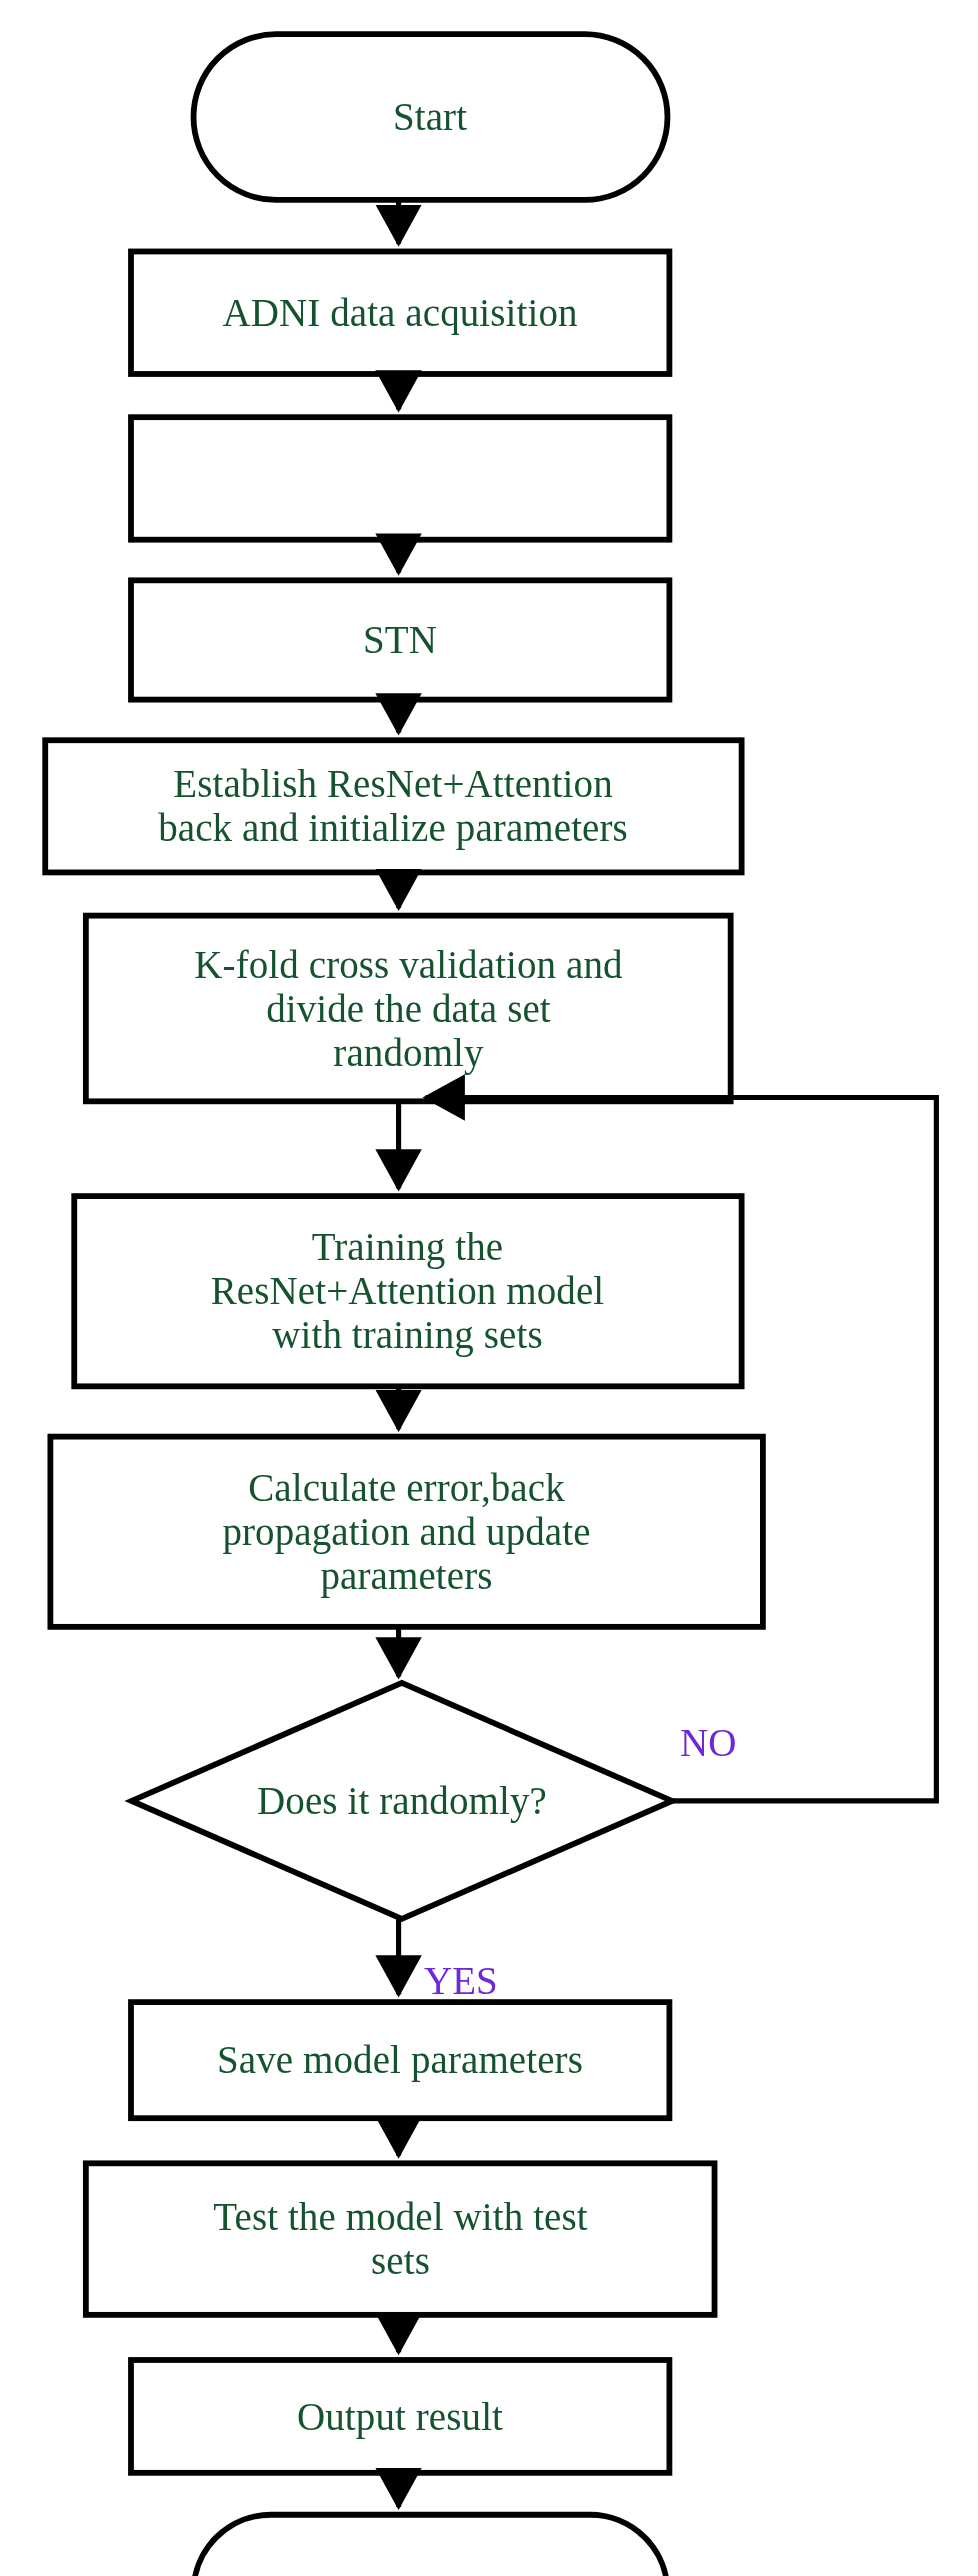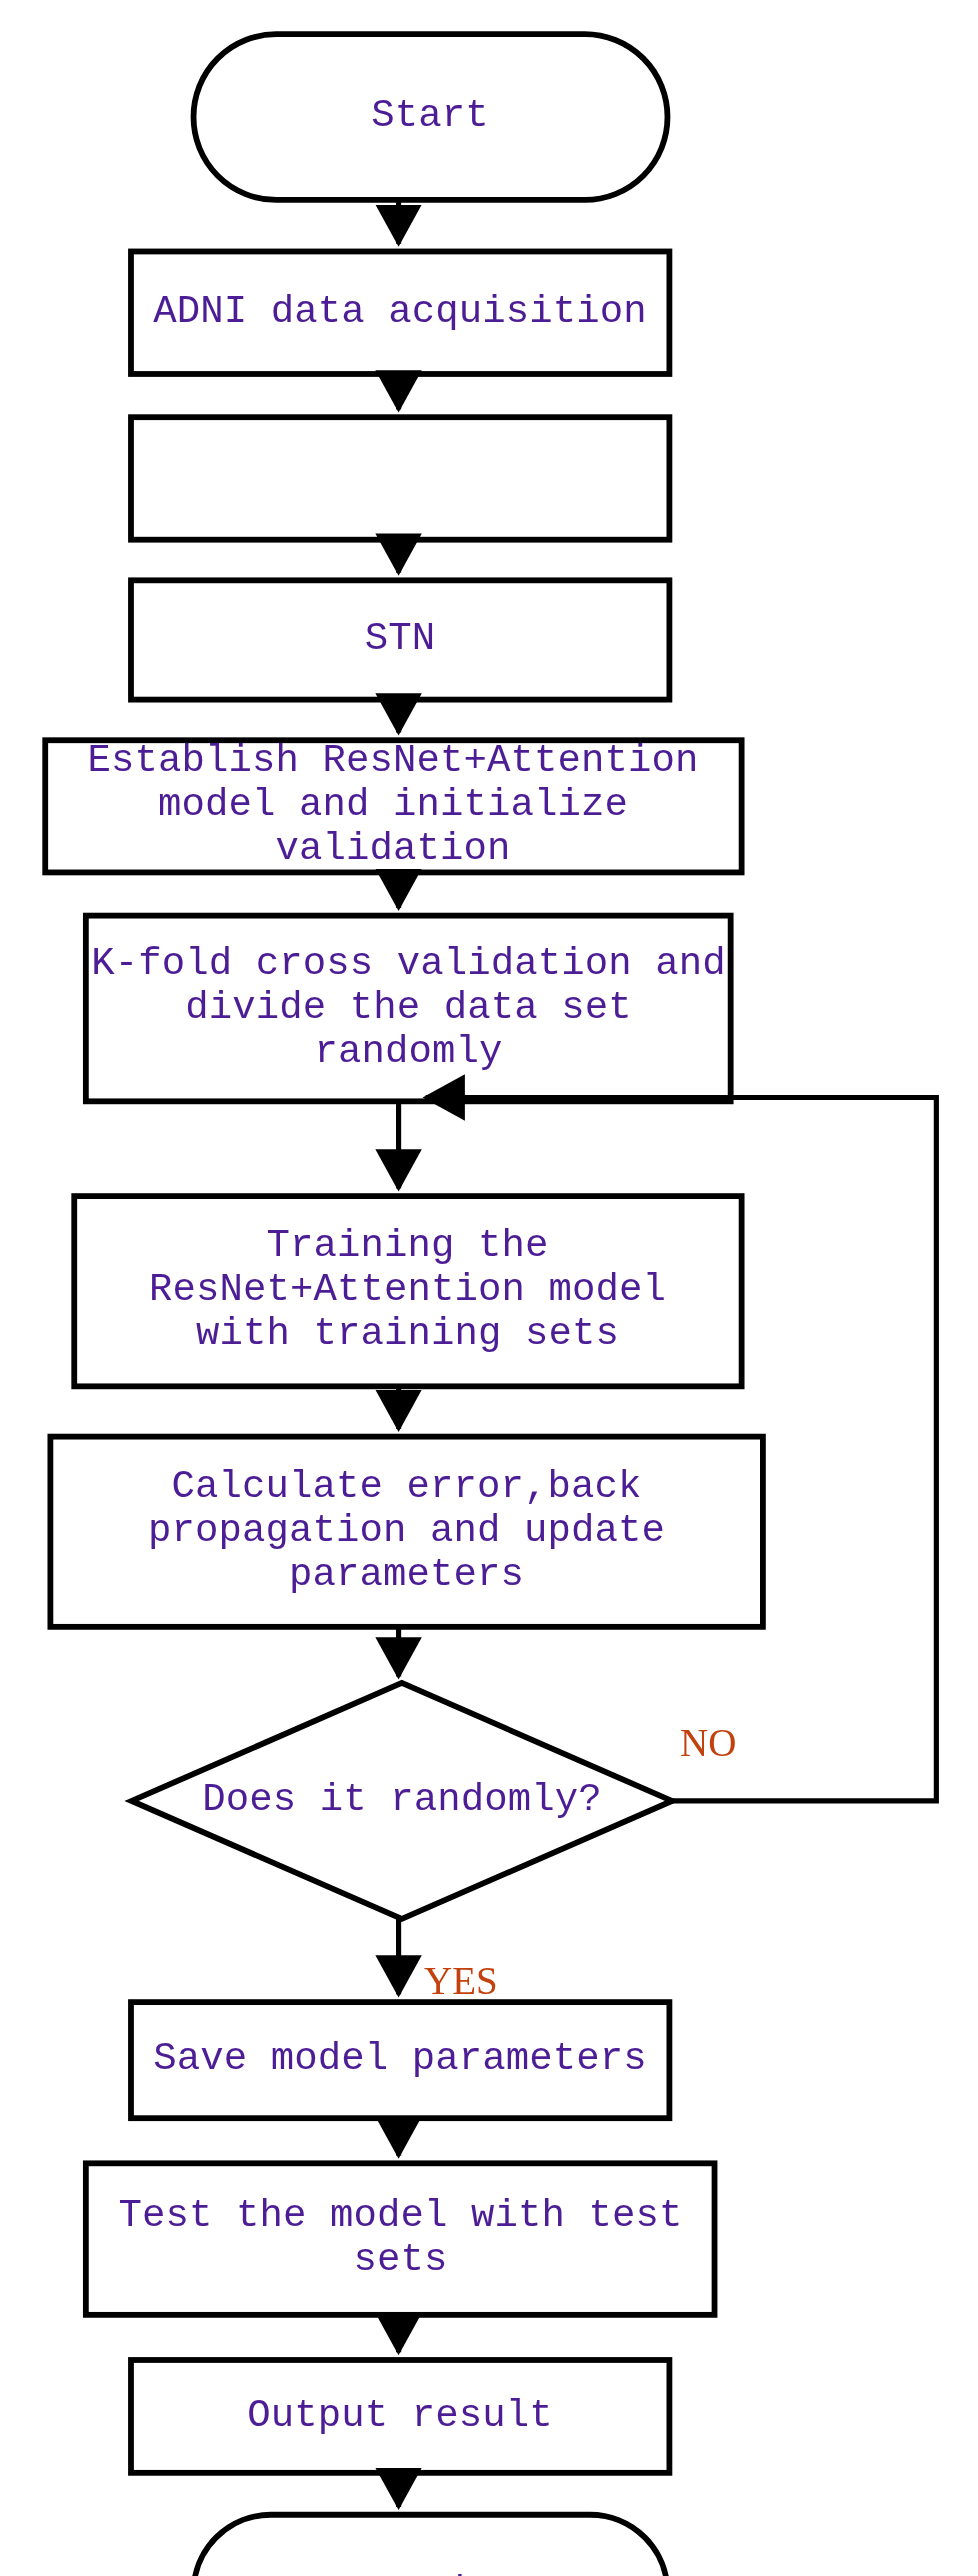--- a/index.html
+++ b/index.html
@@ -24,31 +24,31 @@
     top: 0;
     width: 979px;
     height: 2576px;
   }
   .node-label {
     position: absolute;
     display: flex;
     align-items: center;
     justify-content: center;
     text-align: center;
-    color: #4c1d95;
-    font-family: Liberation Mono, monospace;
+    color: #14532d;
+    font-family: Liberation Serif, serif;
     font-size: 39px;
     line-height: 1.12;
     letter-spacing: 0.1px;
     pointer-events: none;
     white-space: pre-line;
   }
   .edge-label {
     position: absolute;
-    color: #c2410c;
+    color: #6d28d9;
     font-family: "Liberation Serif", "DejaVu Serif", serif;
     font-size: 39px;
     line-height: 1;
     white-space: nowrap;
   }
 </style>
 </head>
 <body>
 
 <div id="canvas">
@@ -114,21 +114,21 @@
   </svg>
 
   <div class="node-label" style="left:193px; top:34px; width:474px; height:166px;">Start</div>
 
   <div class="node-label" style="left:131px; top:251px; width:538px; height:123px;">ADNI data acquisition</div>
 
 
   <div class="node-label" style="left:131px; top:580px; width:538px; height:119px;">STN</div>
 
   <div class="node-label" style="left:45px; top:740px; width:696px; height:132px;">Establish ResNet+Attention
-model and initialize validation</div>
+back and initialize parameters</div>
 
   <div class="node-label" style="left:86px; top:916px; width:645px; height:186px;">K-fold cross validation and
 divide the data set
 randomly</div>
 
   <div class="node-label" style="left:74px; top:1196px; width:667px; height:190px;">Training the
 ResNet+Attention model
 with training sets</div>
 
   <div class="node-label" style="left:50px; top:1437px; width:713px; height:190px;">Calculate error,back

